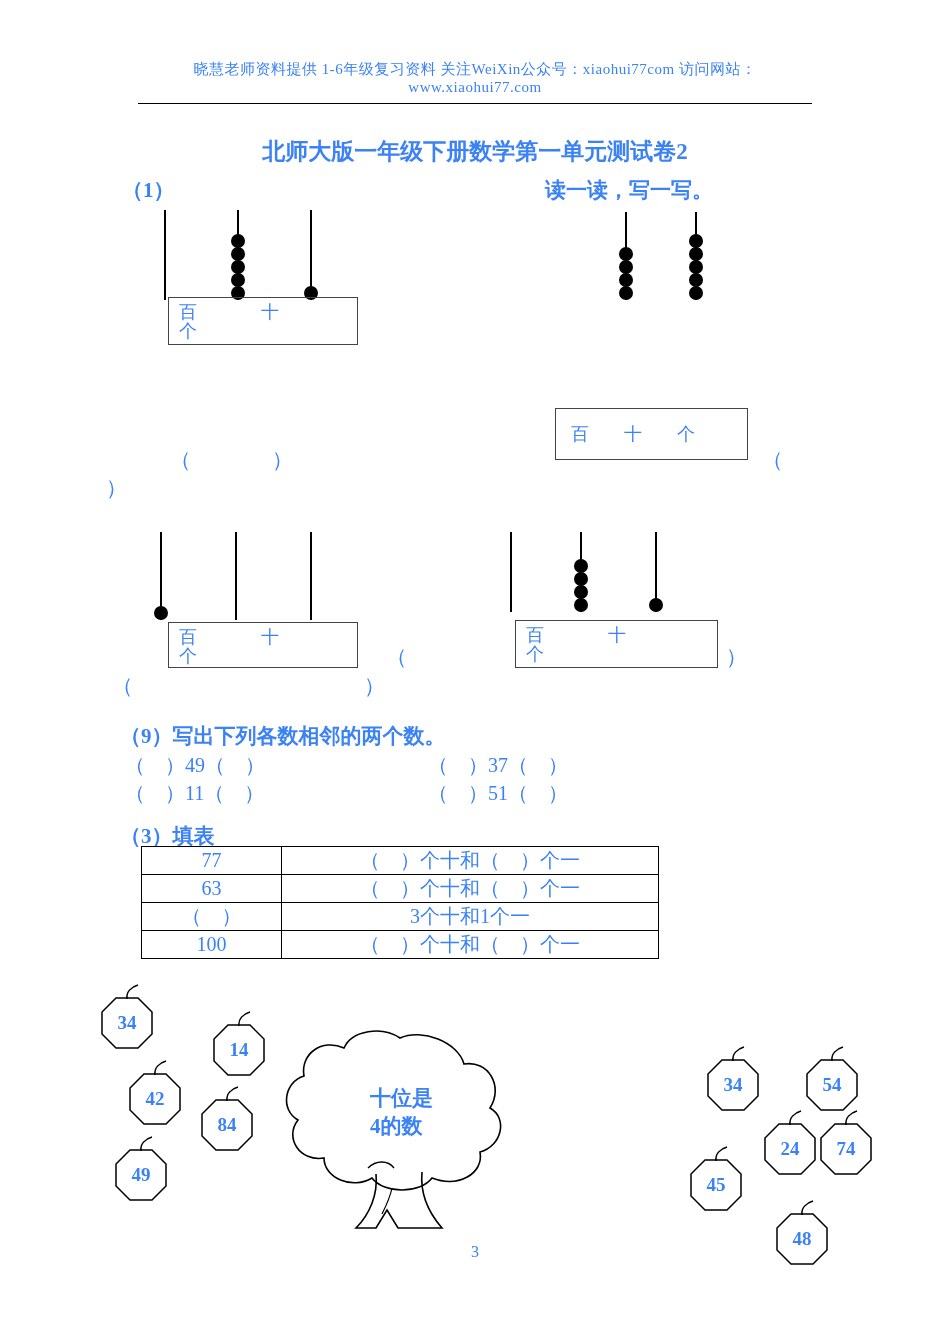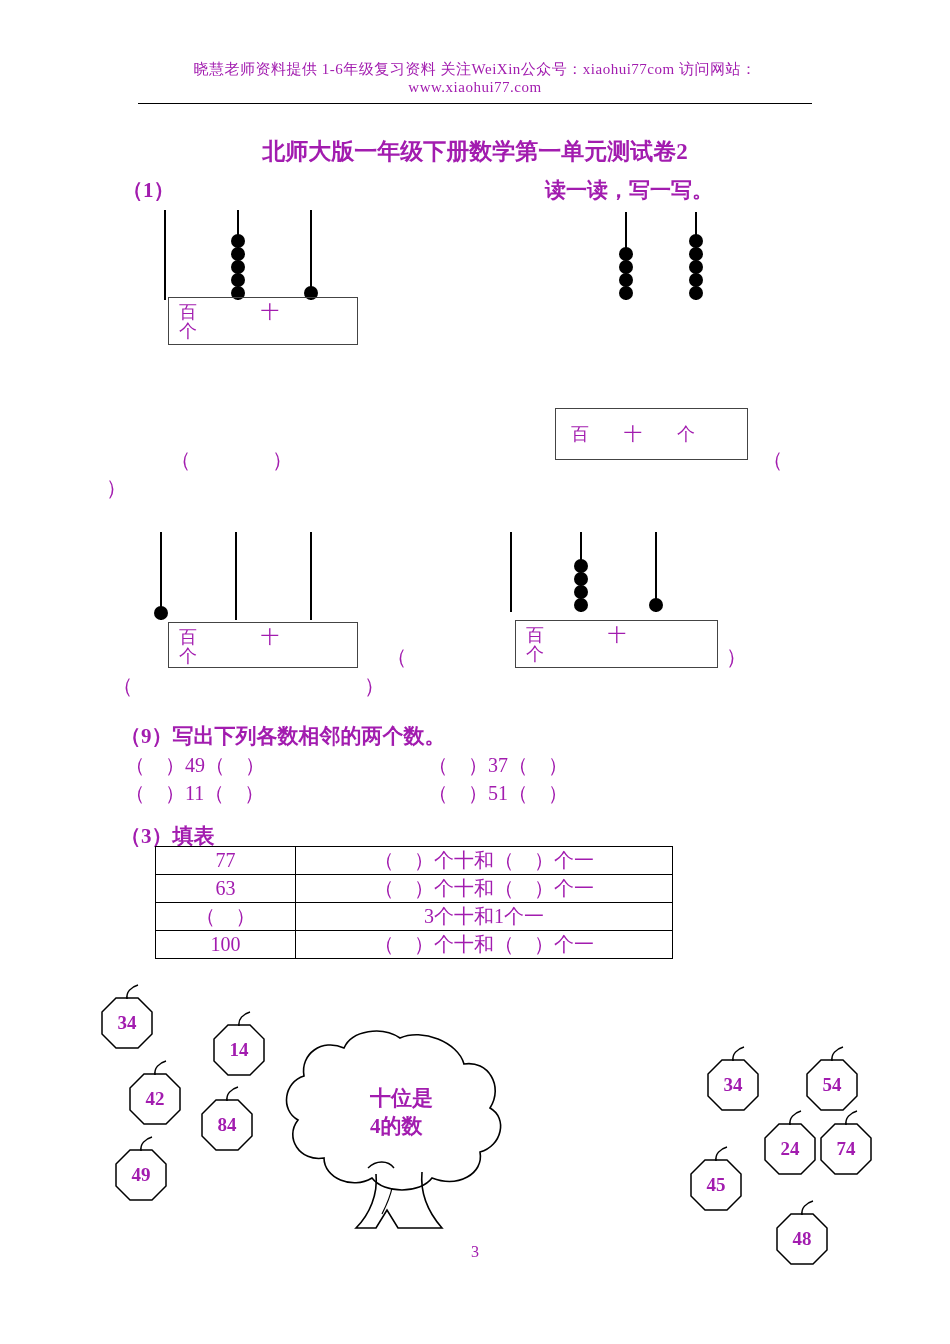--- a/index.html
+++ b/index.html
@@ -1,40 +1,40 @@
 <!DOCTYPE html>
 <html><head>
 <meta charset="utf-8">
 <style>
   * { margin:0; padding:0; box-sizing:border-box; }
   html,body { background:#e8e8e8; }
   .page {
     position:relative; width:950px; height:1344px; margin:0 auto;
-    background:#ffffff; color:#a21caf;
+    background:#ffffff; color:#3b82f6;
     font-family:"Liberation Serif","DejaVu Serif",serif;
     overflow:hidden;
   }
   .header {
     position:absolute; left:138px; top:60px; width:674px;
     text-align:center; font-size:15px; letter-spacing:0.5px;
     border-bottom:1.5px solid #000; padding-bottom:7px;
   }
   .title {
     position:absolute; left:0; top:136px; width:100%;
     text-align:center; font-size:23px; font-weight:bold;
   }
   .q-head { position:absolute; font-size:21px; font-weight:bold; white-space:nowrap; }
   .abs { position:absolute; }
   .rod { position:absolute; top:0; width:2px; background:#000; }
   .bead { position:absolute; width:14px; height:14px; border-radius:50%; background:#000; }
   .pbox { position:absolute; border:1px solid #444; font-size:18px; }
   .pbox span { position:absolute; }
   .paren { position:absolute; font-size:21px; }
   .q2-item { position:absolute; font-size:20px; white-space:nowrap; }
-  .fill-table { position:absolute; left:155px; top:846px; border-collapse:collapse; font-size:20px; }
+  .fill-table { position:absolute; left:141px; top:846px; border-collapse:collapse; font-size:20px; }
   .fill-table td { border:1px solid #000; height:25px; text-align:center; vertical-align:middle; padding:0 6px; }
   .fill-table td.c1 { width:140px; }
   .fill-table td.c2 { width:377px; }
   .apple { position:absolute; width:54px; height:66px;font-weight:bold; }
   .apple svg { position:absolute; left:0; top:0; }
   .apple .num {
     position:absolute; left:0; top:14px; width:54px; height:50px;
     display:flex; align-items:center; justify-content:center; font-size:19px;
   }
   .tree-svg { position:absolute; left:272px; top:1026px; }

